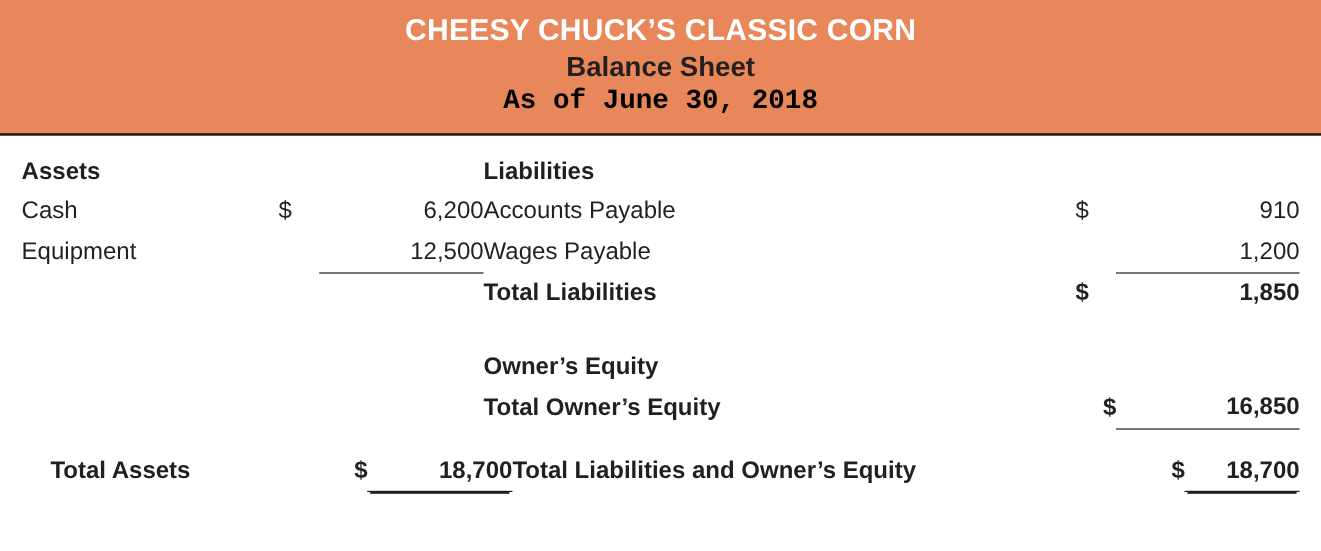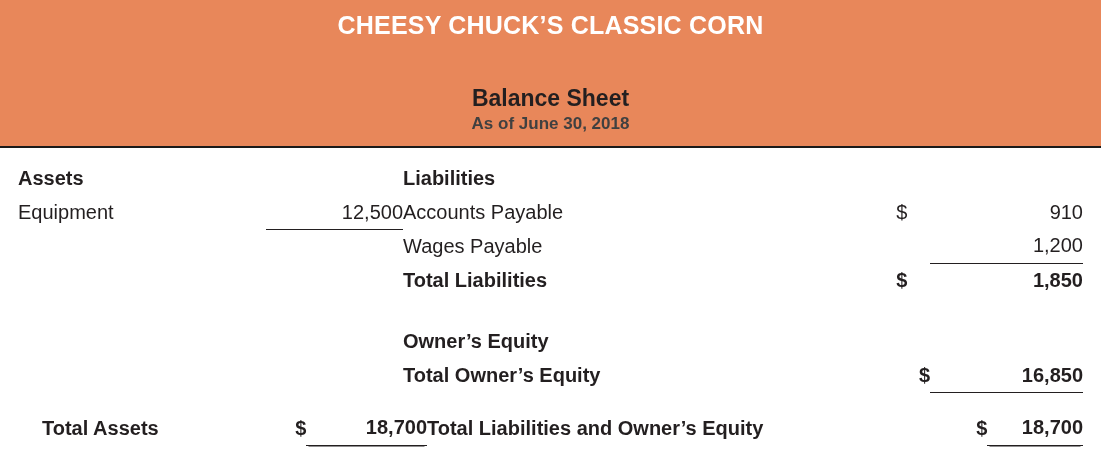--- a/index.html
+++ b/index.html
@@ -30,27 +30,27 @@
     font-size: 25px;
     font-weight: bold;
     letter-spacing: 0.2px;
     line-height: 1.25;
   }
   .header .line2 {
     font-size: 23px;
     font-weight: bold;
     color: #231f20;
     line-height: 1.25;
-    margin-top: 43px;
   }
   .header .line3 {
-    font-size: 17px;
+    font-size: 23px;
     font-weight: bold;
-    color: #404040;
+    color: #000000;
     line-height: 1.25;
+    font-family: Liberation Mono, monospace;
   }
   .body-area {
     position: relative;
     padding: 14px 18px 0 18px;
     color: #231f20;
   }
   .columns {
     display: flex;
     align-items: flex-start;
   }
@@ -114,20 +114,25 @@
 
     <div class="columns">
 
       <div class="col-left">
         <table class="blk">
           <tbody>
               <tr>
             <td class="lbl bold" colspan="3">Assets</td>
           </tr>
           <tr>
+            <td class="lbl">Cash</td>
+            <td class="cur">$</td>
+            <td class="amt">6,200</td>
+          </tr>
+          <tr>
             <td class="lbl">Equipment</td>
             <td class="cur"></td>
             <td class="amt uline-amt">12,500</td>
           </tr>
         </tbody>
           </table>
       </div>
 
       <div class="col-right">
         <table class="blk">

